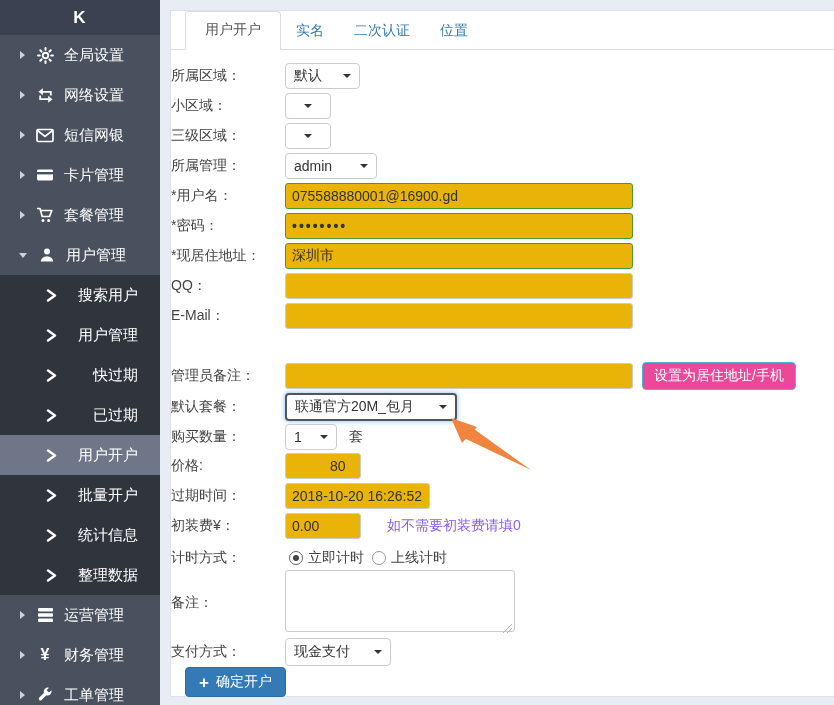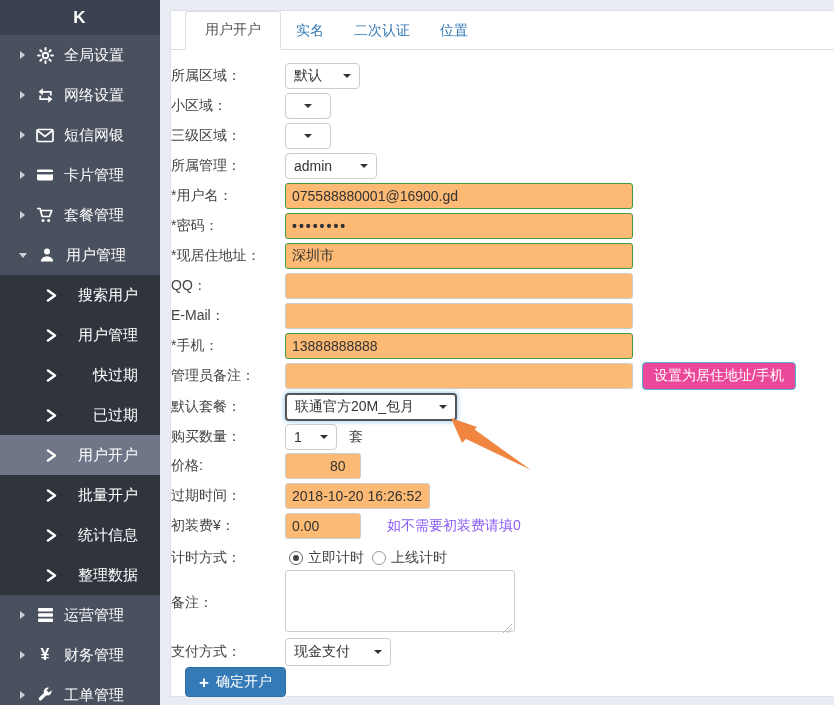--- a/index.html
+++ b/index.html
@@ -32,21 +32,21 @@
   .frow{position:absolute;left:0;display:flex;align-items:center;height:28px;}
   .flabel{width:110px;text-align:left;font-size:14px;color:#444;flex:none;}
 
   .select{display:inline-flex;align-items:center;justify-content:space-between;box-sizing:border-box;height:26px;margin-left:4px;padding:0 8px;border:1px solid #ccc;border-radius:4px;background:#fff;font-size:14px;color:#333;cursor:pointer;}
   .select.center{justify-content:center;}
   .select .sel-caret{width:0;height:0;border-top:4px solid #333;border-left:4px solid transparent;border-right:4px solid transparent;margin-left:8px;}
   .select.center .sel-caret{margin-left:0;}
   .select.focused{border:2px solid #555;box-shadow:0 0 4px 1px rgba(82,168,236,.55);height:28px;}
   .select.big{height:28px;}
 
-  .tinput{box-sizing:border-box;height:26px;margin-left:4px;padding:0 6px;border:1px solid #ccc;border-radius:3px;font-size:14px;color:#333;font-family:"Liberation Sans","DejaVu Sans",sans-serif;outline:none;background:#fdba74;}
+  .tinput{box-sizing:border-box;height:26px;margin-left:4px;padding:0 6px;border:1px solid #ccc;border-radius:3px;font-size:14px;color:#333;font-family:"Liberation Sans","DejaVu Sans",sans-serif;outline:none;background:#eab308;}
   .tinput.green{border-color:#3f9d3f;}
   .w340{width:348px;}
   .pw{letter-spacing:2px;font-weight:bold;}
 
   .cyan-btn{margin-left:9px;height:28px;padding:0 11px;background:#ec4899;border:1px solid #46b8da;border-radius:4px;color:#fff;font-size:14px;display:inline-flex;align-items:center;cursor:pointer;white-space:nowrap;}
   .hint{margin-left:26px;font-size:14px;color:#8b5cf6;}
   .unit{margin-left:12px;font-size:14px;color:#444;}
 
   .radio{width:14px;height:14px;box-sizing:border-box;border:1px solid #999;border-radius:50%;background:#fff;margin:0 5px 0 8px;display:inline-flex;align-items:center;justify-content:center;flex:none;cursor:pointer;}
   .radio .dot{width:6px;height:6px;border-radius:50%;background:transparent;}
@@ -314,24 +314,20 @@
         <div class="frow" style="top:213px">
           <span class="flabel">QQ：</span>
           <input class="tinput w340" value="" style="">
         </div>
 
         <div class="frow" style="top:243px">
           <span class="flabel">E-Mail：</span>
           <input class="tinput w340" value="" style="">
         </div>
 
-        <div class="frow" style="top:273px">
-          <span class="flabel">*手机：</span>
-          <input class="tinput green w340" value="13888888888" style="">
-        </div>
 
         <div class="frow" style="top:303px">
           <span class="flabel">管理员备注：</span>
           <input class="tinput w340" value="" style="">
           <button class="cyan-btn">设置为居住地址/手机</button>
         </div>
 
         <div class="frow" style="top:334px">
           <span class="flabel">默认套餐：</span>
           <div class="select focused" style="width:172px">

